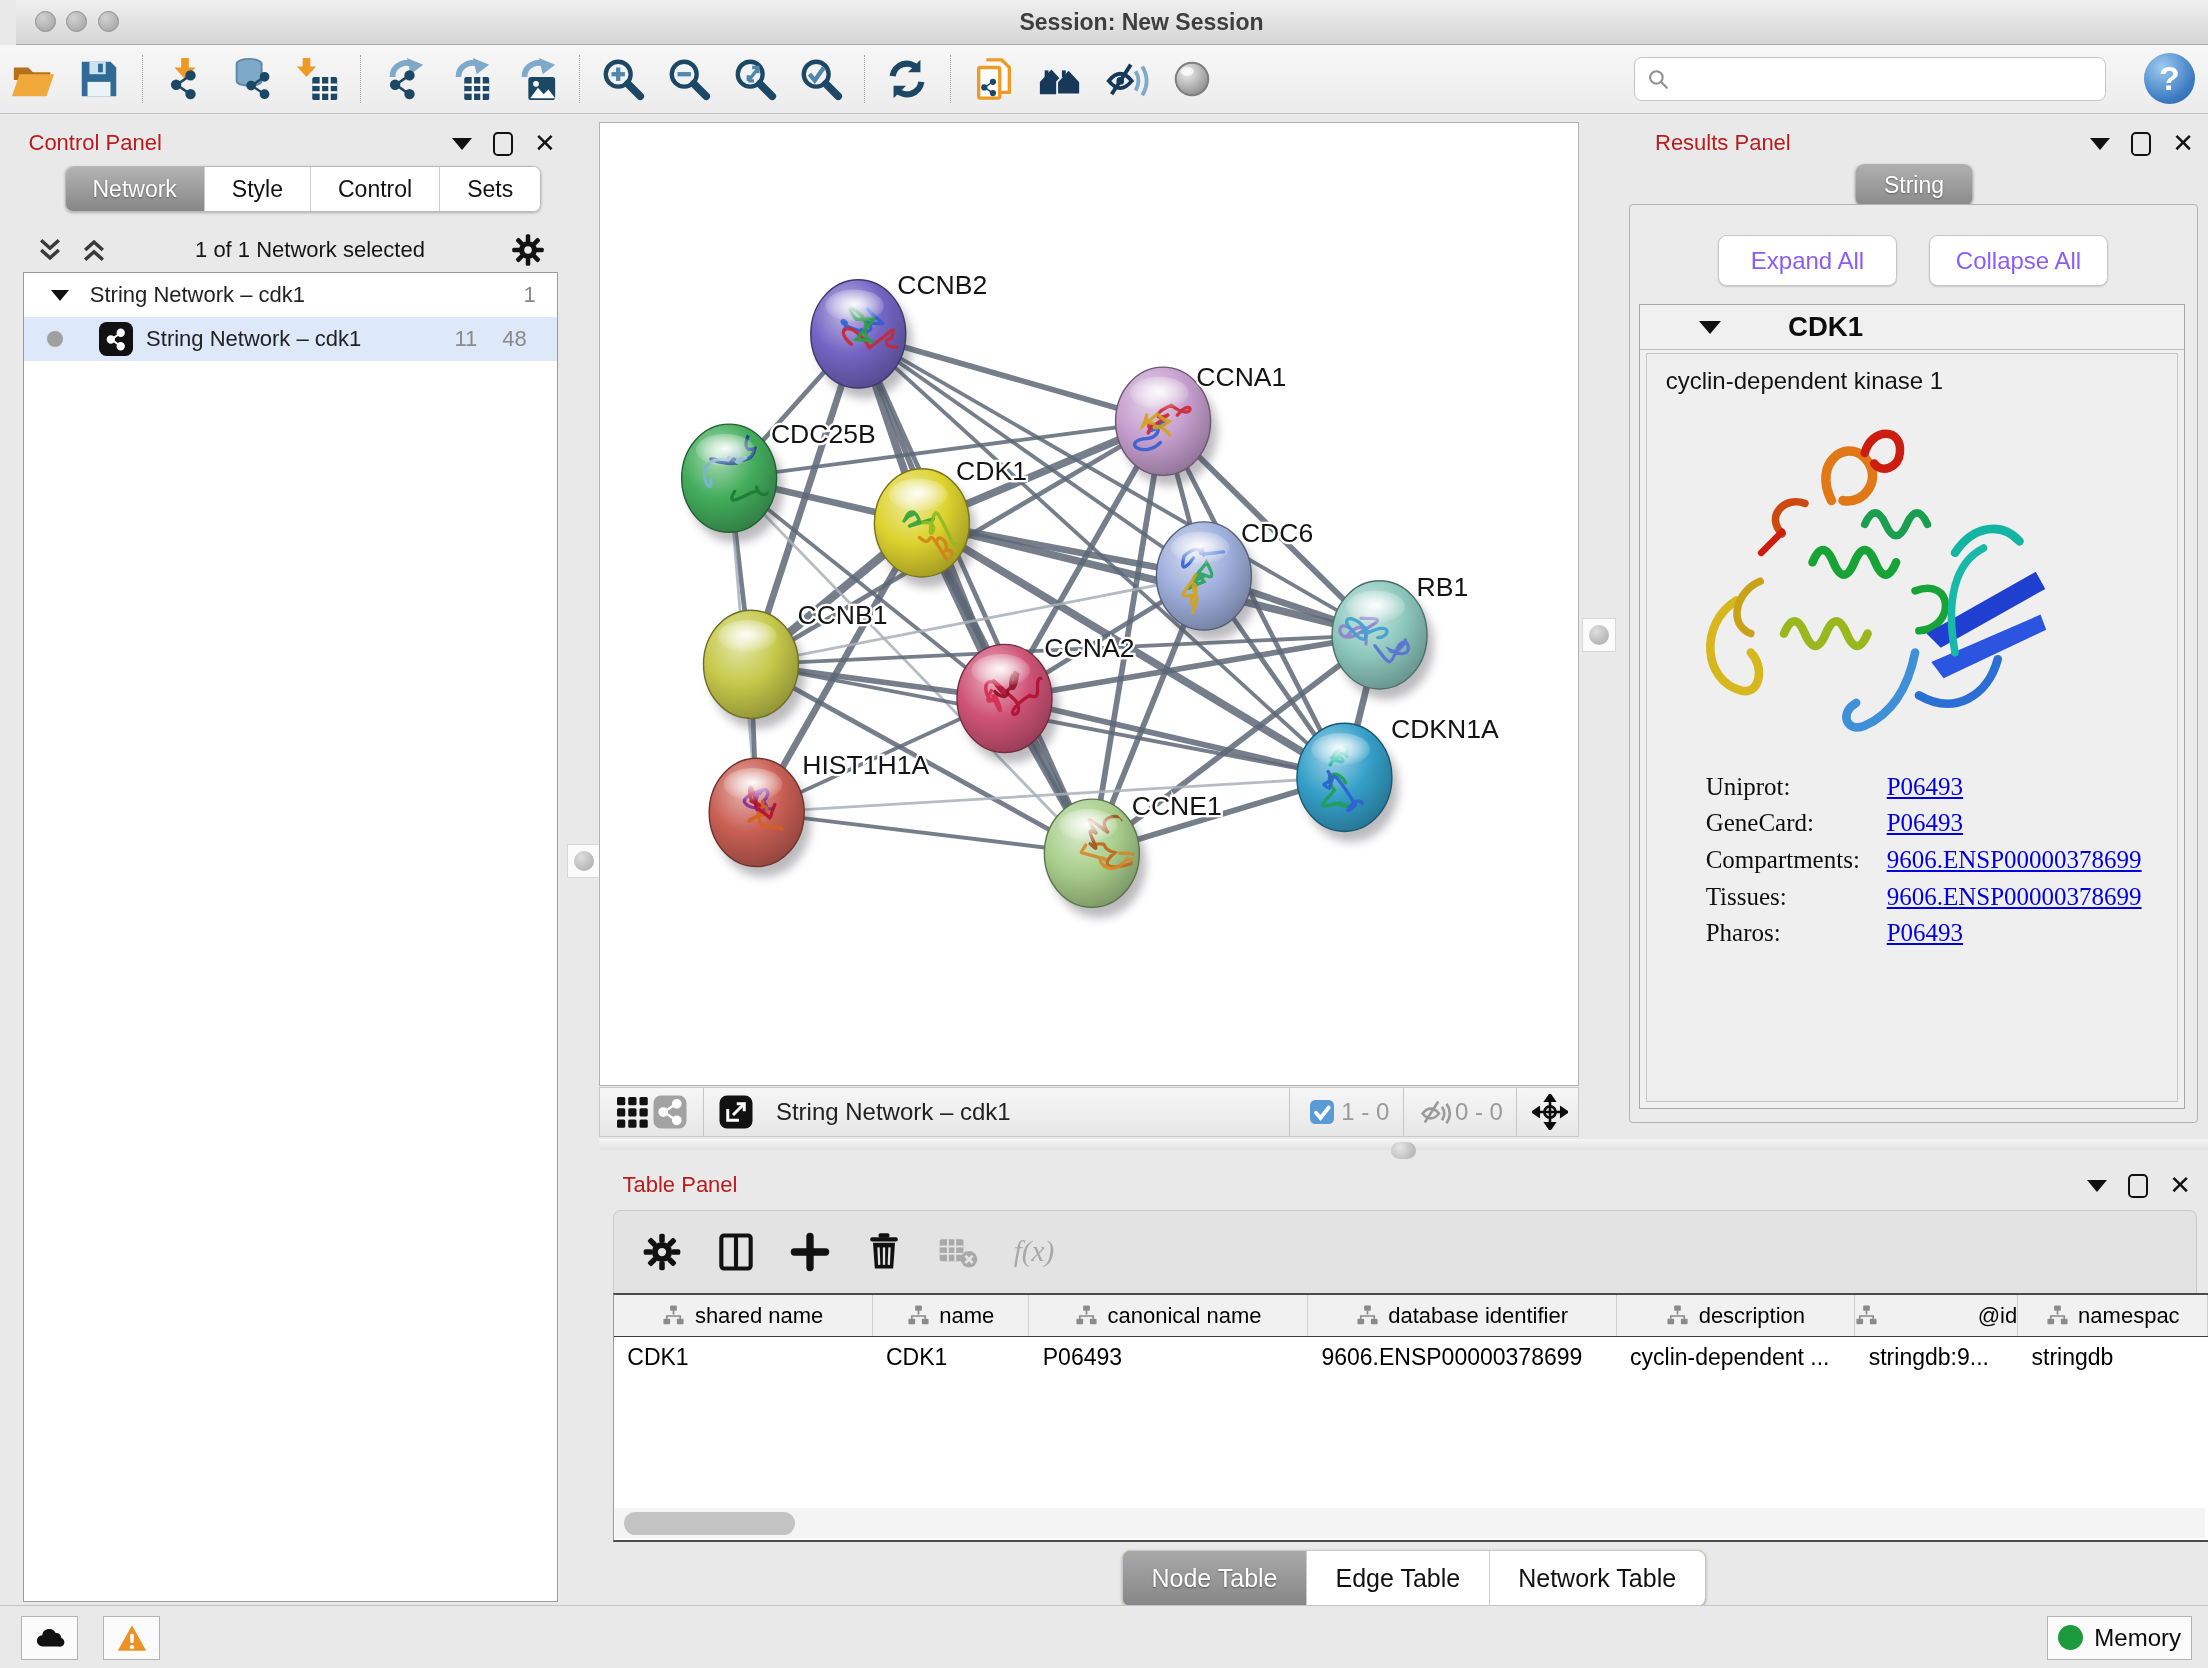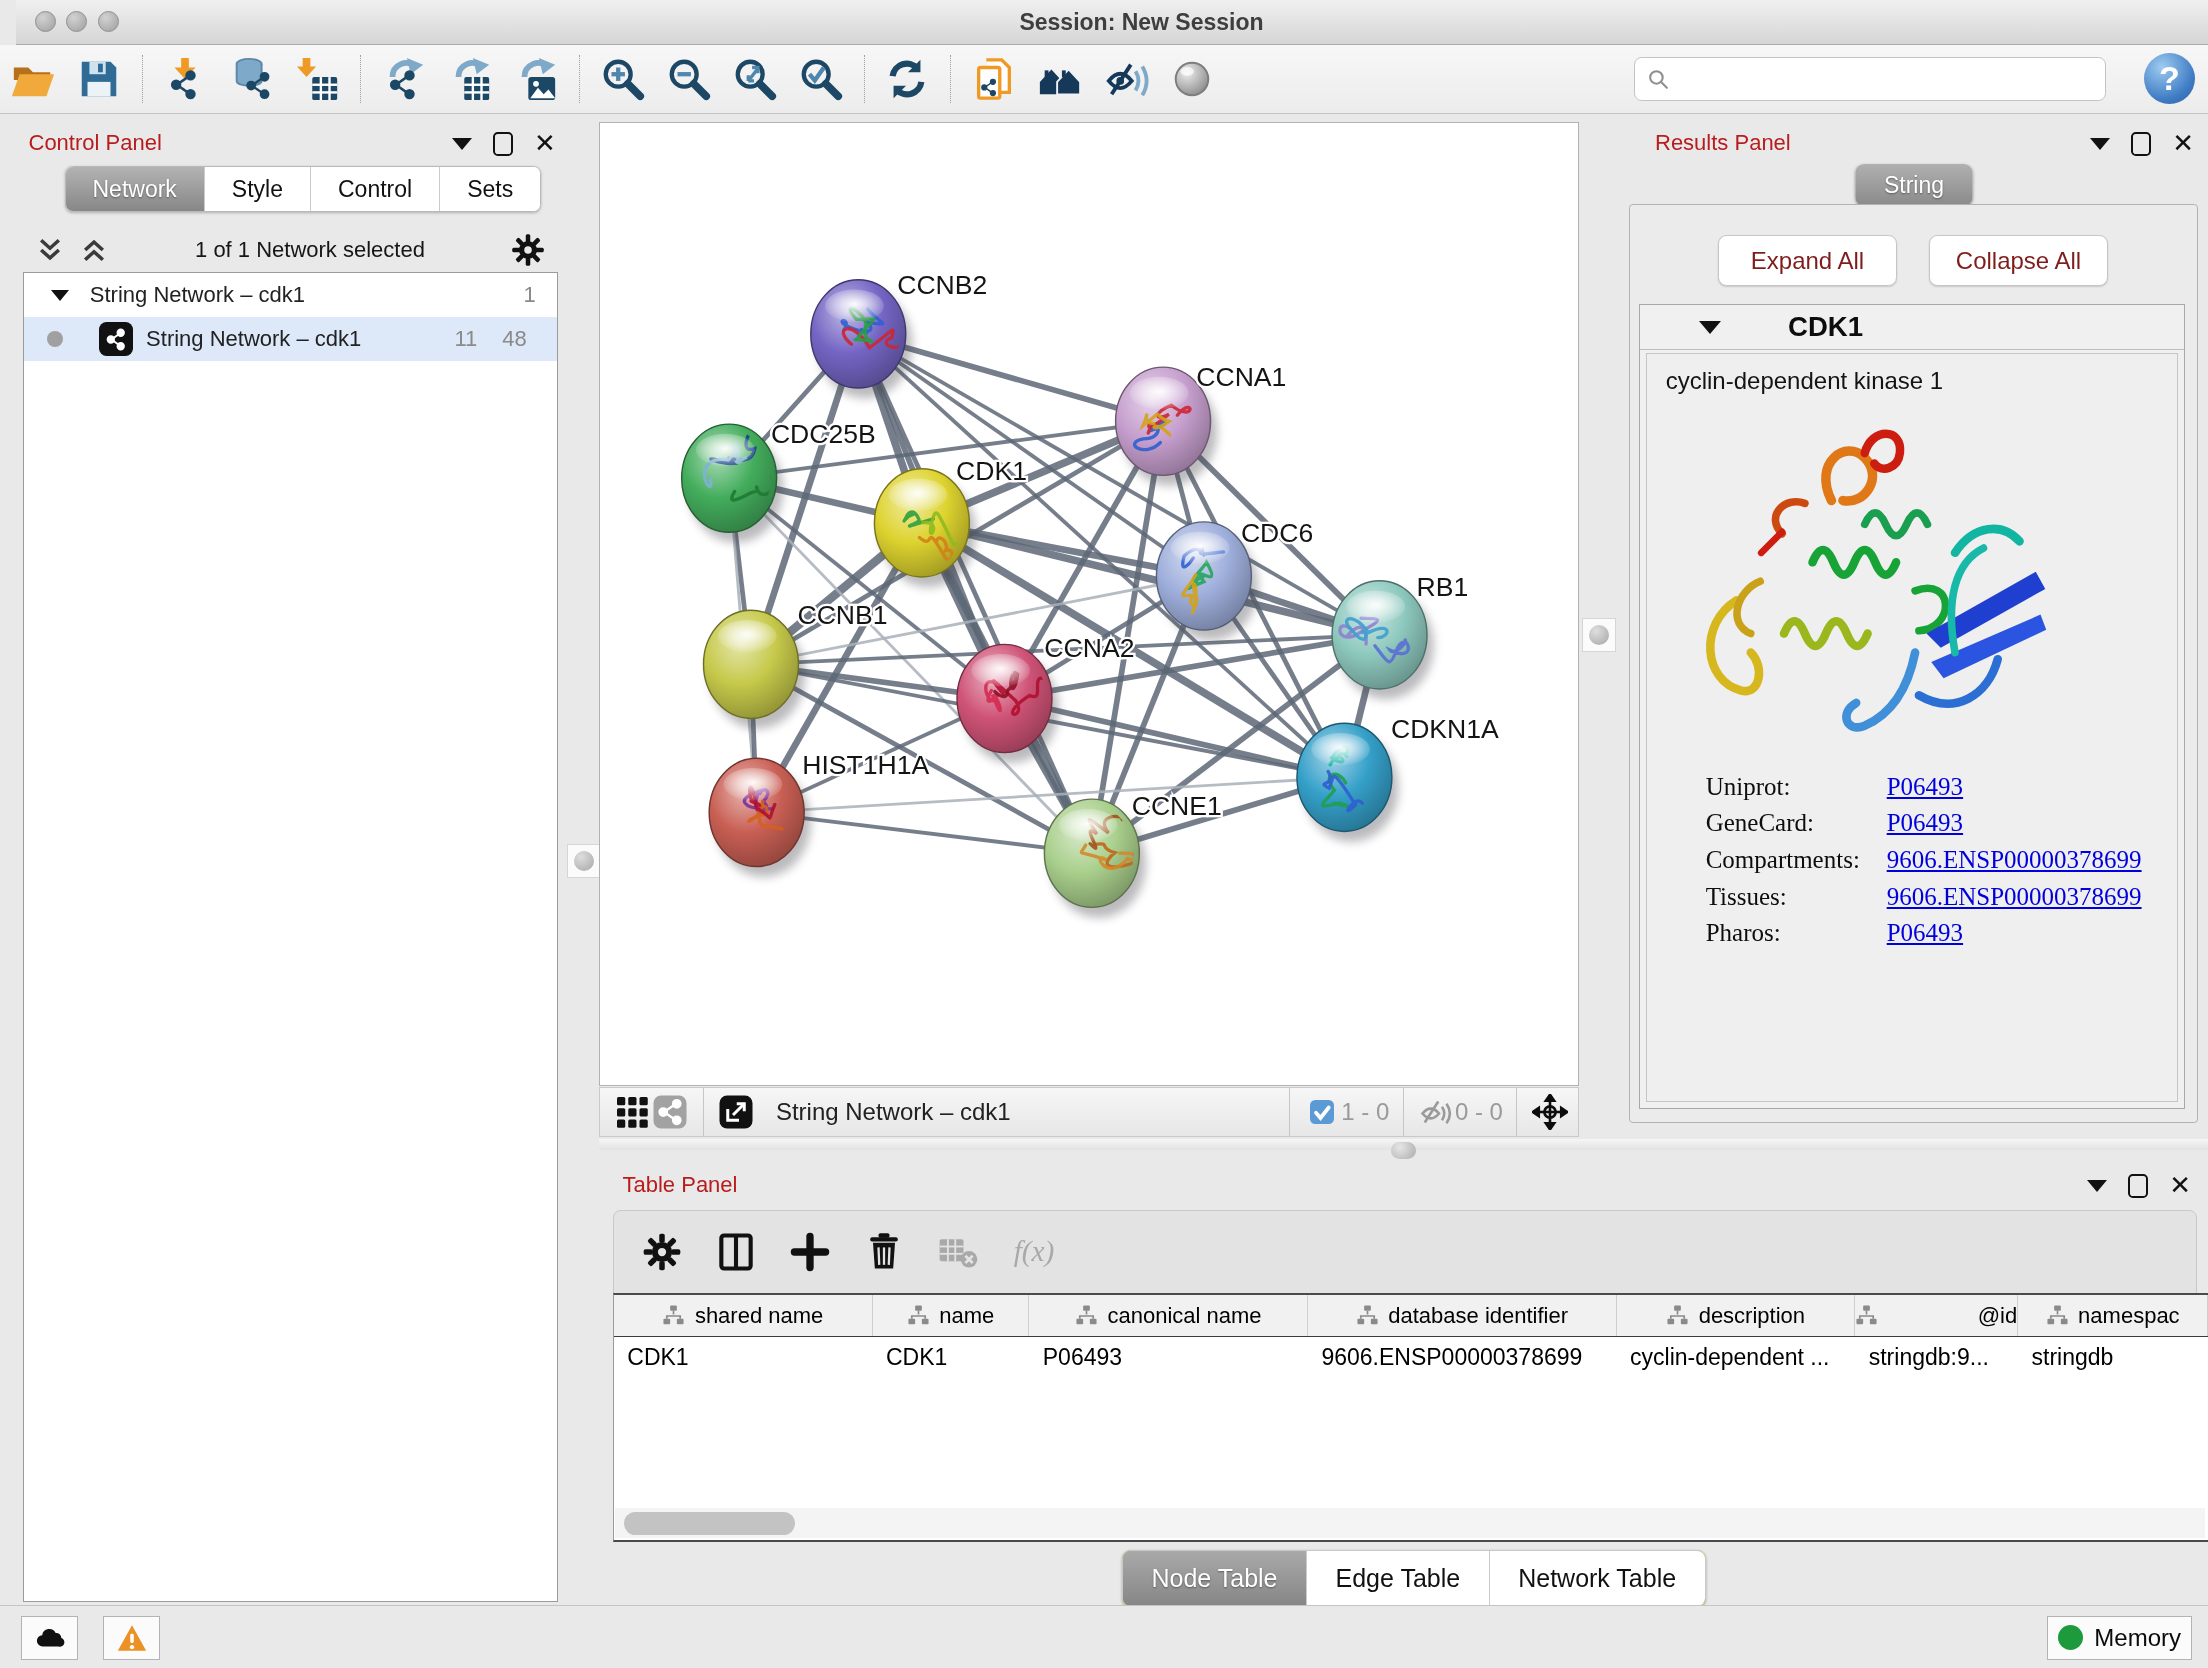--- a/index.html
+++ b/index.html
@@ -88,21 +88,21 @@
   #rp-title{position:absolute;left:36px;top:7.6px;}
   #rp-wc{right:15px;top:9.5px;}
   #rp-tab{position:absolute;left:50%;top:42px;transform:translateX(-50%);padding:0 28.5px;height:42px;
           line-height:42px;font-size:23px;color:#fff;border-radius:8.6px;
           background:linear-gradient(#b0b0b0,#8a8a8a);box-shadow:0 1px 2.9px rgba(0,0,0,.35);
           text-shadow:0 1px 1.9px rgba(0,0,0,.4);}
   #rp-outer{position:absolute;left:9.5px;top:82px;width:569px;height:919px;background:#ebebeb;
             border:1.9px solid #b2b2b2;border-radius:3.8px;box-sizing:border-box;}
   #rp-buttons{display:flex;justify-content:center;gap:32px;margin-top:30px;}
   .rp-btn{min-width:177px;height:49px;background:#fff;border:1px solid #c5c5c5;border-radius:8.6px;
-          font-size:24px;color:#7f1d1d;text-align:center;line-height:49px;box-shadow:0 1px 1.9px rgba(0,0,0,.15);}
+          font-size:24px;color:#8b5cf6;text-align:center;line-height:49px;box-shadow:0 1px 1.9px rgba(0,0,0,.15);}
   #rp-section{position:absolute;left:9.5px;top:99px;width:546px;height:805px;border:1.9px solid #a8a8a8;
               background:#f0f0f0;box-sizing:border-box;}
   #rp-sec-head{height:44px;display:flex;align-items:center;border-bottom:1px solid #bcbcbc;}
   #rp-sec-head .tri-down{margin-left:59px;border-left-width:11.4px;border-right-width:11.4px;border-top-width:13.3px;}
   #rp-gene{font-size:27.6px;font-weight:bold;margin-left:67px;color:#0d0d0d;}
   #rp-sec-body{position:absolute;left:5.7px;top:48px;right:5.7px;bottom:5.7px;background:#efefef;
                border:1px solid #c6c6c6;overflow:hidden;}
   #rp-desc{font-size:24px;color:#141414;margin:13.3px 0 0 19px;}
   #protein-wrap{width:100%;height:354px;margin-top:15px;display:flex;justify-content:flex-start;}
   #protein-wrap svg{width:418px;height:354px;margin-left:23px;}

